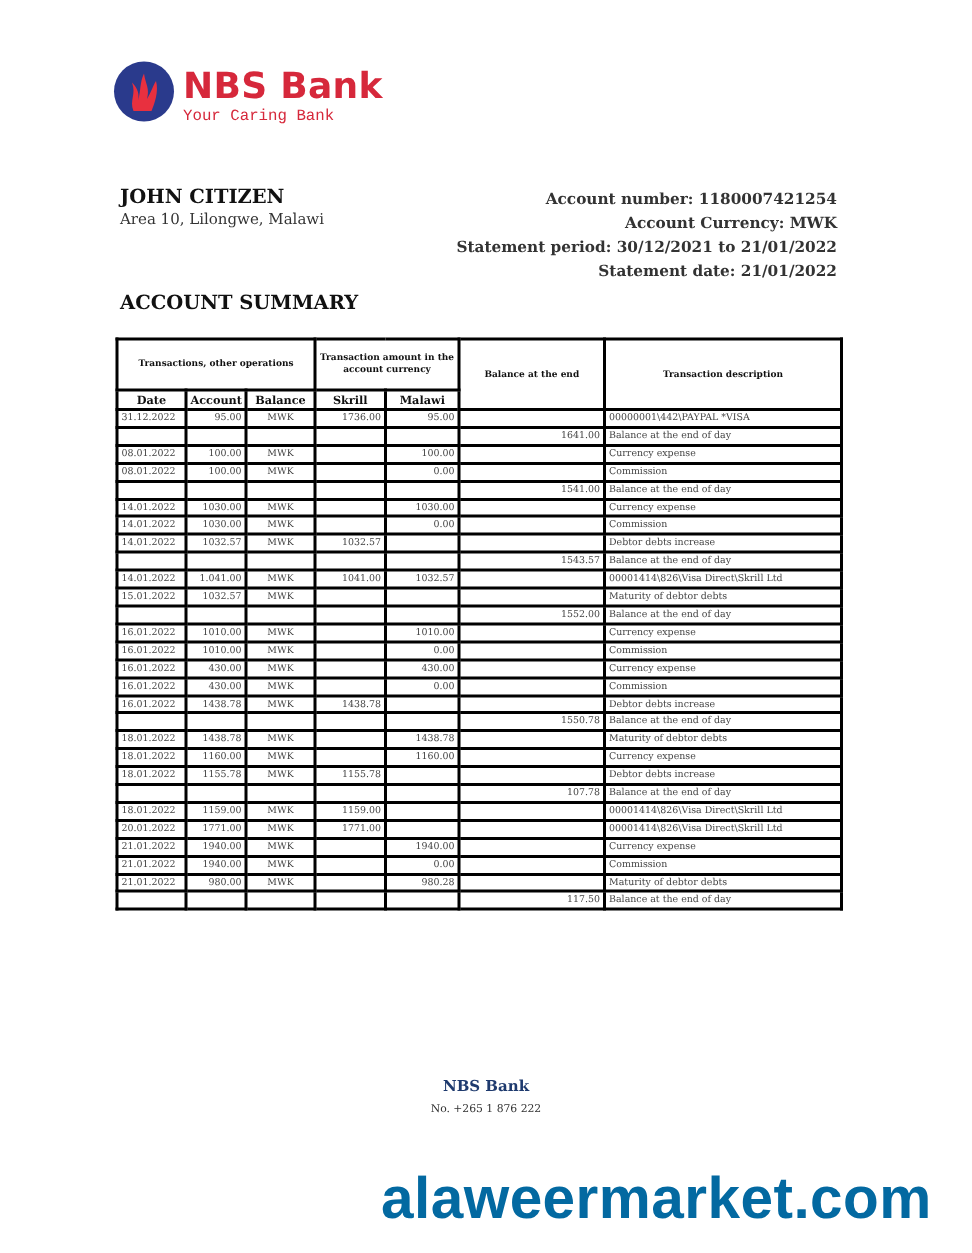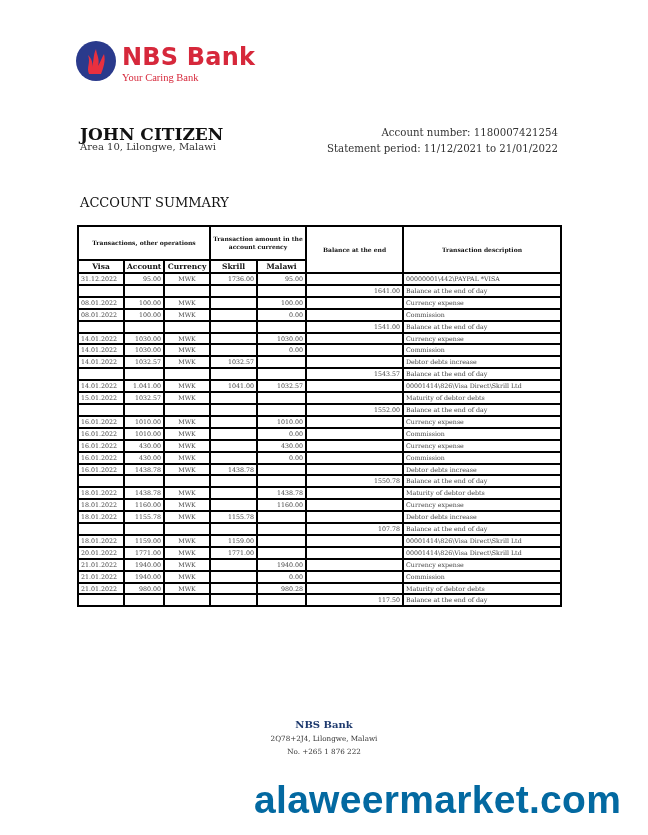--- a/index.html
+++ b/index.html
@@ -4,27 +4,27 @@
 <style>
   html, body { margin: 0; padding: 0; background: #ffffff; }
   body { width: 648px; height: 835px; position: relative; overflow: hidden;
          font-family: "DejaVu Serif", serif; color: #222; }
   .logo { position: absolute; left: 76px; top: 41px; width: 190px; height: 50px; }
   .logo-circle { position: absolute; left: 0; top: 0; width: 40px; height: 40px; border-radius: 50%;
                  background: #2a3a8c; overflow: hidden; }
   .logo-flame { position: absolute; left: 9px; top: 6px; width: 22px; height: 28px; }
   .logo-name { position: absolute; left: 46px; top: 2px; font-family: "DejaVu Sans", sans-serif;
                font-weight: bold; font-size: 24px; color: #d6283b; letter-spacing: 0.2px; line-height: 28px; }
-  .logo-tag { position: absolute; left: 46px; top: 31px; font-family: Liberation Serif, serif;
+  .logo-tag { position: absolute; left: 46px; top: 31px; font-family: Liberation Mono, monospace;
               font-size: 10.5px; color: #d6283b; line-height: 12px; }
 
-  .holder-name { position: absolute; left: 80px; top: 124px; font-weight: bold; font-size: 17px; color: #111; }
+  .holder-name { position: absolute; left: 80px; top: 124px; font-weight: bold; font-size: 13px; color: #111; }
   .holder-addr { position: absolute; left: 80px; top: 141px; font-size: 10px; color: #333; }
-  .acct { position: absolute; right: 90px; top: 125px; text-align: right; font-size: 10.2px; line-height: 16px; color: #333; }
-  .summary-title { position: absolute; left: 80px; top: 195px; font-weight: normal; font-size: 13px; color: #111; }
+  .acct { position: absolute; right: 90px; top: 125px; text-align: right; font-size: 10.2px; line-height: 16px; color: #333; font-weight: bold; }
+  .summary-title { position: absolute; left: 80px; top: 195px; font-weight: bold; font-size: 13px; color: #111; }
 
   table.stmt { position: absolute; left: 77px; top: 225px; border-collapse: collapse; width: 483px;
                table-layout: fixed; font-size: 6.3px; }
   table.stmt th, table.stmt td { border: 2px solid #000; padding: 0 2px; overflow: hidden; white-space: nowrap; }
   table.stmt th { font-weight: bold; color: #111; font-size: 6px; text-align: center; }
   table.stmt th.sub { font-size: 7.5px; height: 11px; }
   table.stmt th.grp { height: 32px; white-space: normal; line-height: 8px; }
   table.stmt td { height: 9.9px; color: #444; line-height: 9.9px; }
   td.r { text-align: right; }
   td.c { text-align: center; }
@@ -47,21 +47,23 @@
   </div>
   <div class="logo-name">NBS Bank</div>
   <div class="logo-tag">Your Caring Bank</div>
 </div>
 
 <div class="holder-name">JOHN CITIZEN</div>
 <div class="holder-addr">Area 10, Lilongwe, Malawi</div>
 
 <div class="acct">
   <div>Account number: 1180007421254</div>
-  <div>Statement period: 11/12/2021 to 21/01/2022</div>
+  <div>Account Currency: MWK</div>
+  <div>Statement period: 30/12/2021 to 21/01/2022</div>
+  <div>Statement date: 21/01/2022</div>
 </div>
 
 <div class="summary-title">ACCOUNT SUMMARY</div>
 
 <table class="stmt">
   <colgroup>
     <col style="width:46px">
       <col style="width:40px">
       <col style="width:46px">
     <col style="width:47px">
@@ -70,23 +72,23 @@
       <col style="width:158px">
   </colgroup>
   <thead>
     <tr>
       <th class="grp" colspan="3">Transactions, other operations</th>
       <th class="grp" colspan="2">Transaction amount in the account currency</th>
       <th class="grp" rowspan="2">Balance at the end</th>
       <th class="grp" rowspan="2">Transaction description</th>
     </tr>
     <tr>
-      <th class="sub">Visa</th>
+      <th class="sub">Date</th>
       <th class="sub">Account</th>
-      <th class="sub">Currency</th>
+      <th class="sub">Balance</th>
       <th class="sub">Skrill</th>
       <th class="sub">Malawi</th>
     </tr>
   </thead>
   <tbody id="rows">
       <tr>
         <td class="l">31.12.2022</td>
         <td class="r">95.00</td>
         <td class="c">MWK</td>
         <td class="r">1736.00</td>
@@ -335,17 +337,16 @@
         <td class="r"></td>
         <td class="r"></td>
         <td class="r">117.50</td>
         <td class="l">Balance at the end of day</td>
       </tr>
     </tbody>
 </table>
 
 <div class="footer">
   <div class="footer-bank">NBS Bank</div>
-  <div class="footer-line">2Q78+2J4, Lilongwe, Malawi</div>
   <div class="footer-line">No. +265 1 876 222</div>
 </div>
 
 <div class="watermark">alaweermarket.com</div>
 
 </body></html>

